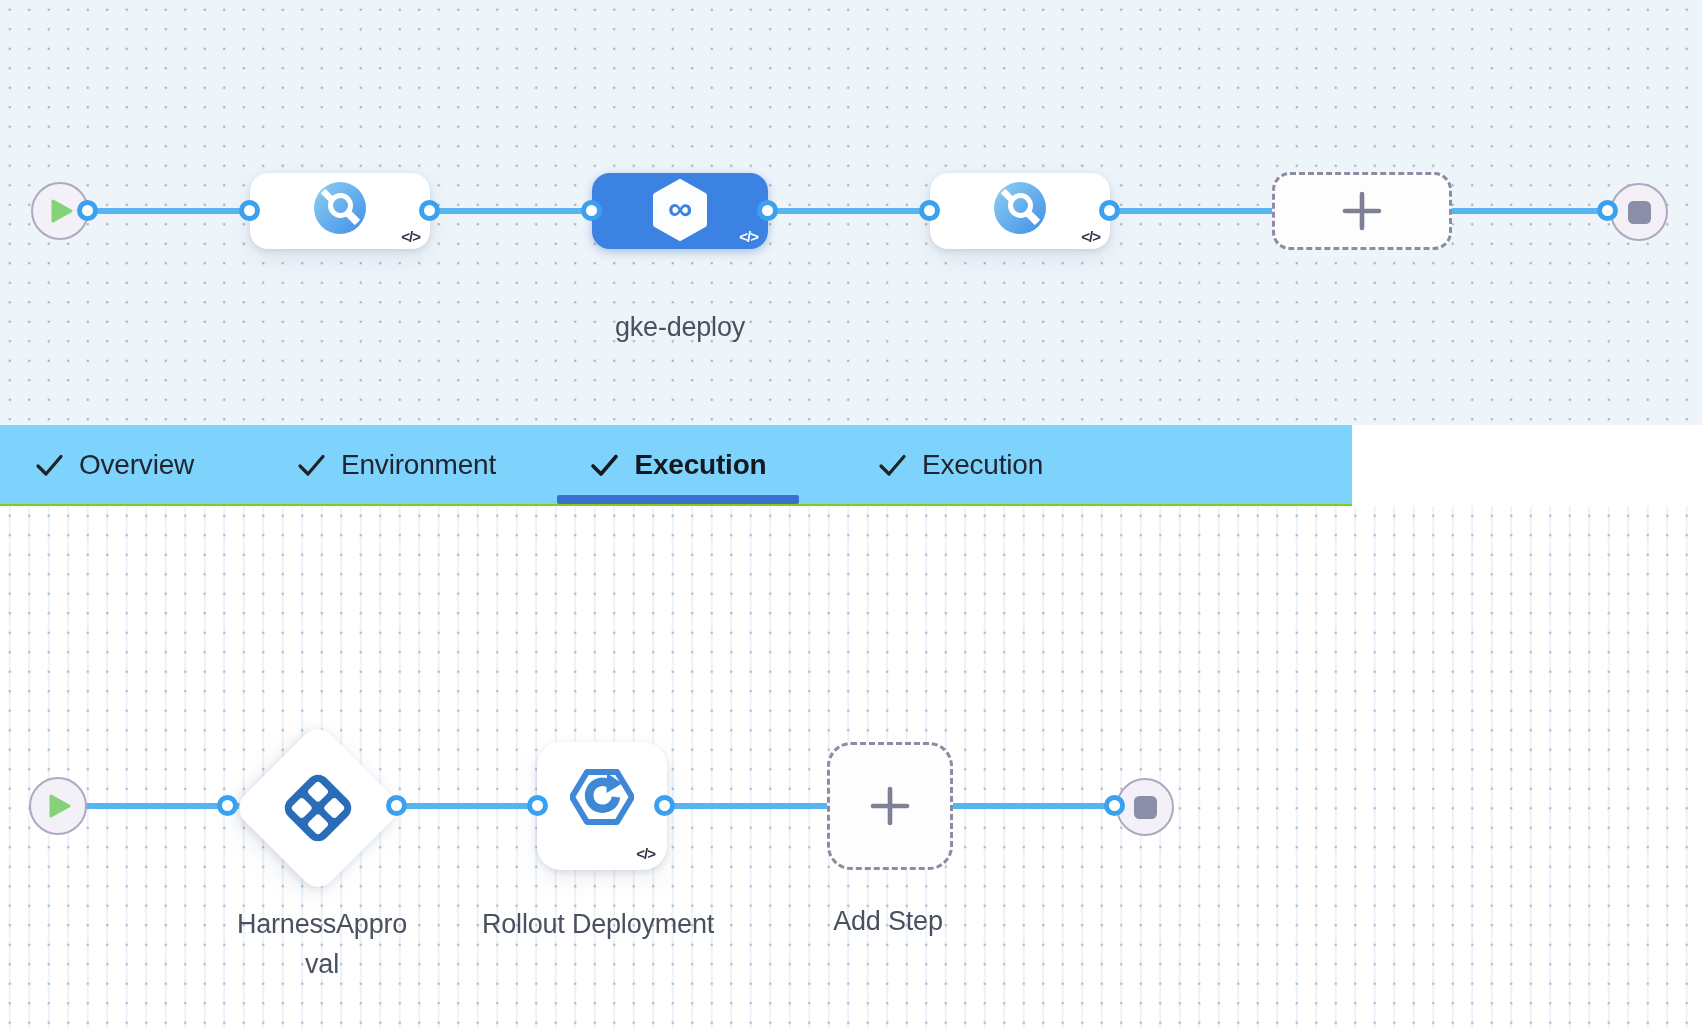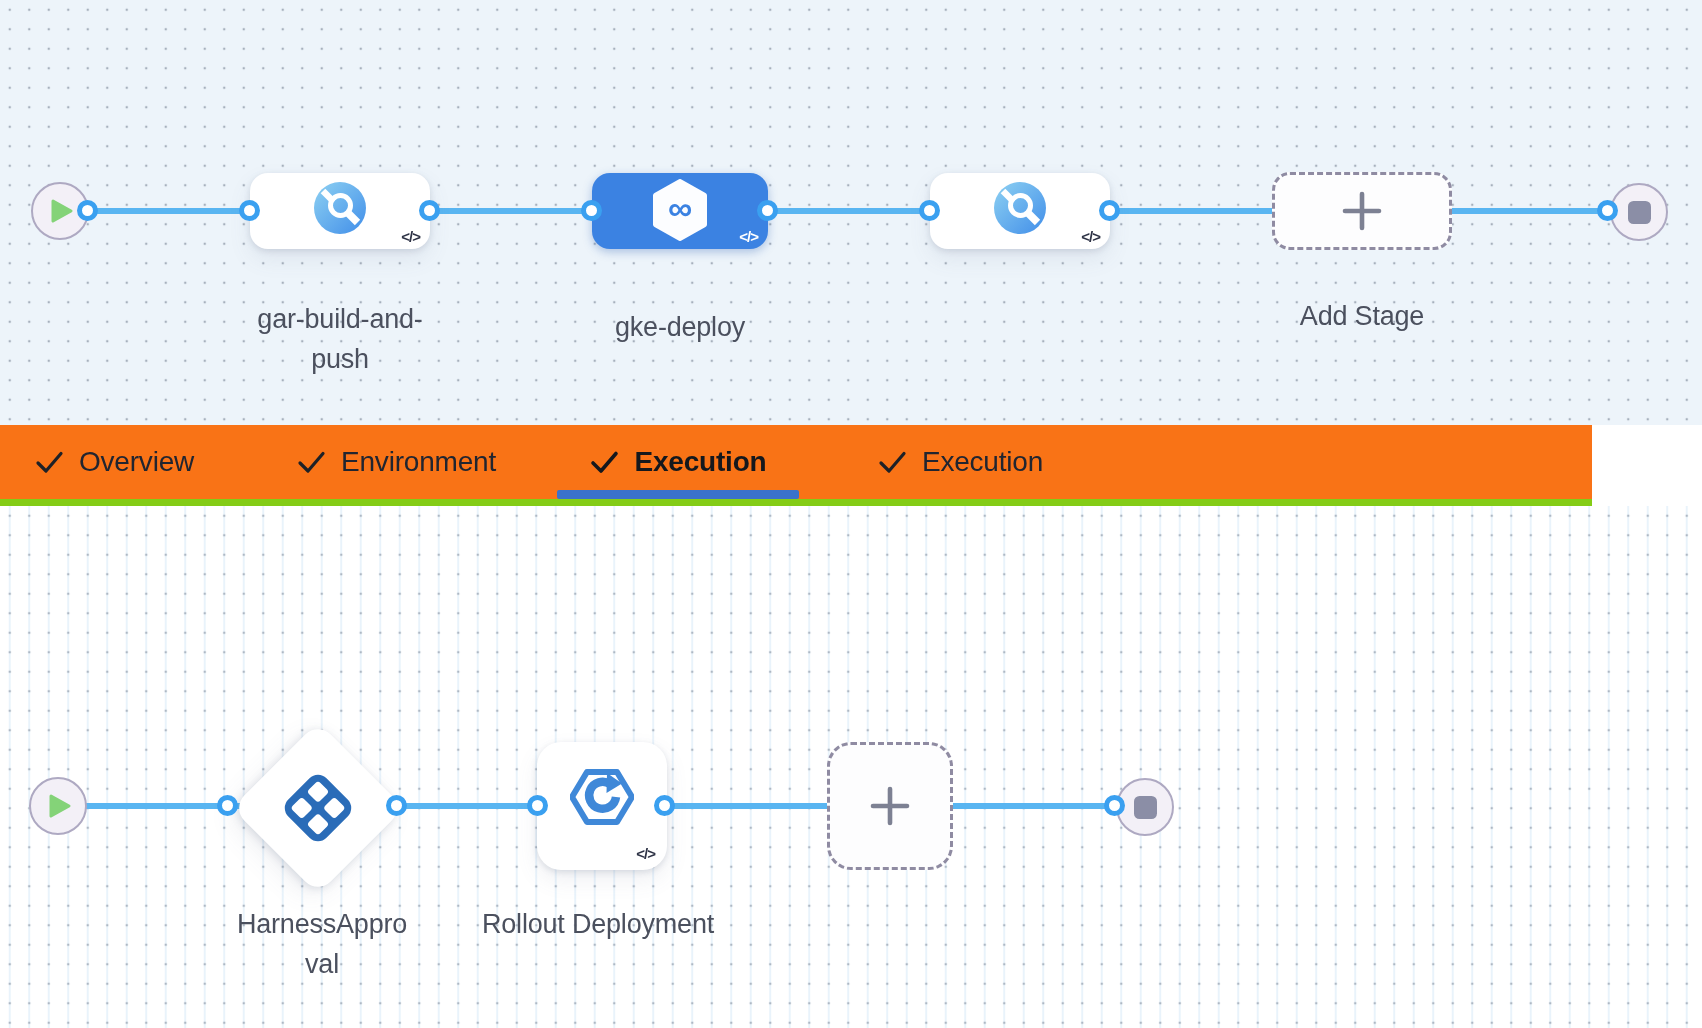--- a/index.html
+++ b/index.html
@@ -77,22 +77,22 @@
   .step-card {
     position:absolute; width:130px; height:128px; border-radius:24px; background:#fff;
     box-shadow:0 2px 6px rgba(96,111,134,.20), 0 10px 22px rgba(96,111,134,.10);
     z-index:3;
   }
   .step-card .card-icon { top:26px; }
   .step-card .code-badge { right:12px; bottom:8px; }
 
   
   .tab-bar {
-    position:absolute; left:0; top:425px; width:1592px; height:81px;
-    background:#f97316; border-bottom:7px solid #84cc16;
+    position:absolute; left:0; top:425px; width:1352px; height:81px;
+    background:#7dd3fc; border-bottom:2px solid #84cc16;
     display:flex; align-items:stretch;
   }
   .tab-row { display:flex; margin-left:-27px; }
   .tab {
     position:relative; width:282px; display:flex; align-items:center; justify-content:center;
     gap:15px; cursor:pointer;
   }
   .tab-label { font-size:28px; font-weight:500; color:#212530; letter-spacing:-0.2px; }
   .tab.active .tab-label { font-weight:700; color:#15181d;text-align:center; }
   .tab-underline {
@@ -176,23 +176,21 @@
 
     <div class="conn-dot" style="left:77px;  top:200px;"></div>
     <div class="conn-dot" style="left:239px; top:200px;"></div>
     <div class="conn-dot" style="left:419px; top:200px;"></div>
     <div class="conn-dot" style="left:581px; top:200px;"></div>
     <div class="conn-dot" style="left:757px; top:200px;"></div>
     <div class="conn-dot" style="left:919px; top:200px;"></div>
     <div class="conn-dot" style="left:1099px; top:200px;"></div>
     <div class="conn-dot" style="left:1597px; top:200px;"></div>
 
-    <div class="node-label" style="left:230px; top:299px; width:220px;">gar-build-and-push</div>
     <div class="node-label" style="left:560px; top:299px; width:240px;margin-top:8px;">gke-deploy</div>
-    <div class="node-label" style="left:1262px; top:296px; width:200px;">Add Stage</div>
   </div>
 
   <div class="tab-bar">
     <div class="tab-row">
 
       <div class="tab">
         <svg width="30" height="24" viewBox="0 0 30 24">
           <path d="M4 13 L12 21 L27 3.5" stroke="#1e2127" stroke-width="3.2" fill="none" stroke-linecap="round" stroke-linejoin="round"></path>
         </svg>
         <span class="tab-label">Overview</span>
@@ -273,15 +271,16 @@
     </div>
 
     <div class="conn-dot" style="left:217px; top:289px;"></div>
     <div class="conn-dot" style="left:386px; top:289px;"></div>
     <div class="conn-dot" style="left:527px; top:289px;"></div>
     <div class="conn-dot" style="left:654px; top:289px;"></div>
     <div class="conn-dot" style="left:1104px; top:289px;"></div>
 
     <div class="node-label" style="left:223px; top:398px; width:190px; overflow-wrap:anywhere;padding-left:8px;">HarnessApproval</div>
     <div class="node-label" style="left:478px; top:398px; width:240px;">Rollout Deployment</div>
+    <div class="node-label" style="left:768px; top:395px; width:240px;">Add Step</div>
   </div>
 
 </div>
 
 </body></html>

